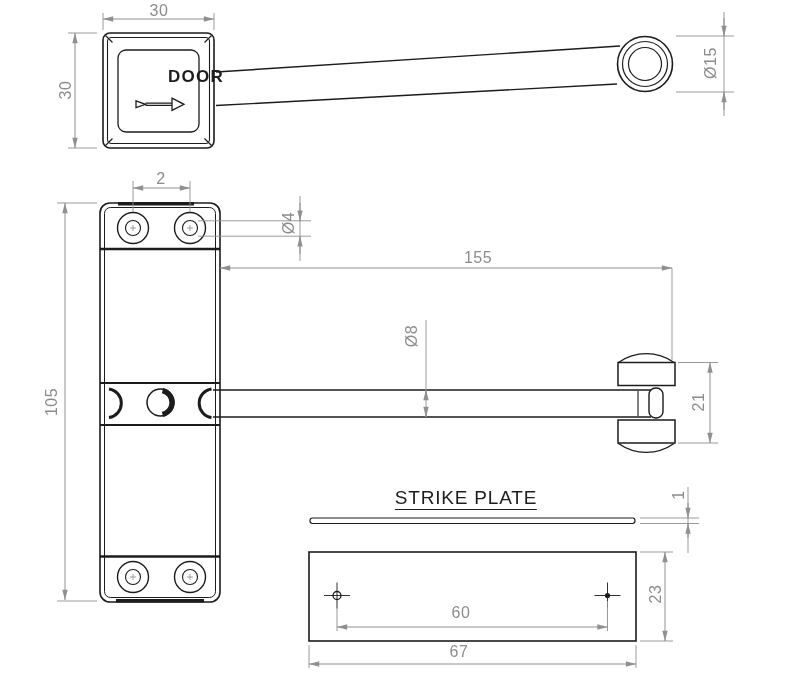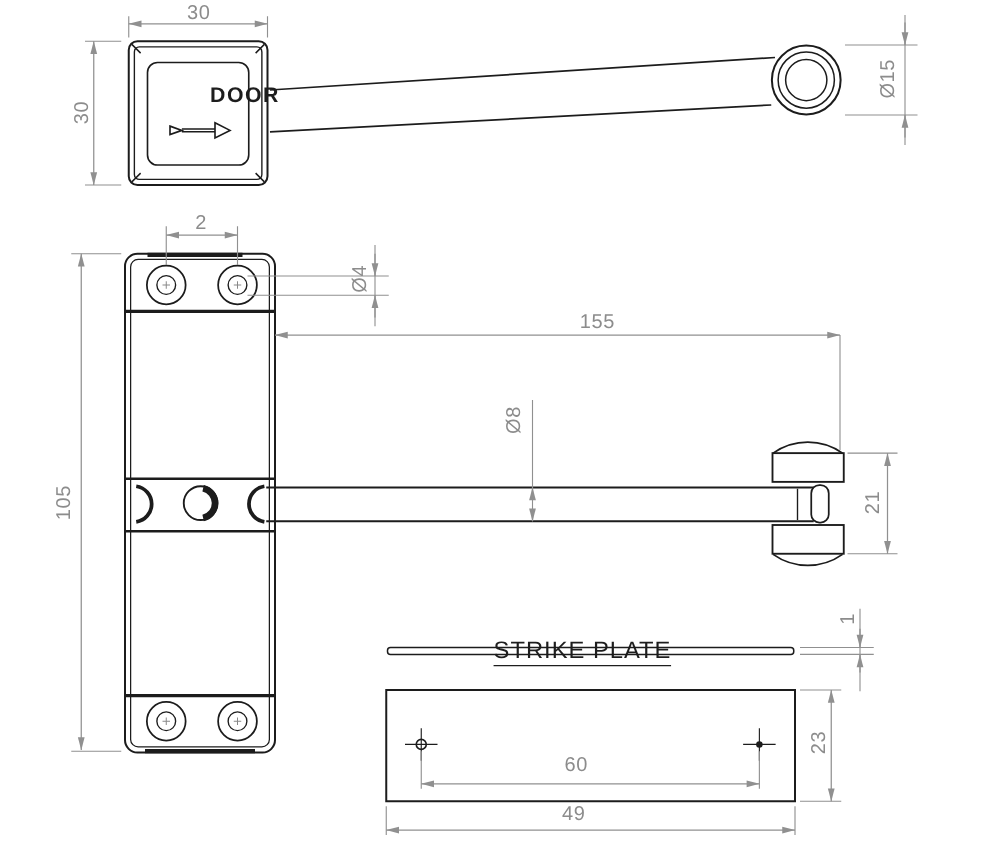--- a/index.html
+++ b/index.html
@@ -9,21 +9,21 @@
   }
   svg{position:absolute;left:0;top:0;}
   .lbl{
     position:absolute;color:#8c8c8c;font-size:16px;line-height:1;
     transform:translate(-50%,-50%);white-space:nowrap;letter-spacing:.5px;
   }
   .lbl.rot{transform:translate(-50%,-50%) rotate(-90deg);}
   .lbl.obj{color:#1d1d1d;font-weight:700;font-size:17px;letter-spacing:1.2px;margin-left:38px;}
   .lbl.title{
     color:#1d1d1d;font-weight:400;font-size:19px;letter-spacing:.8px;
-    border-bottom:1.6px solid #1d1d1d;padding-bottom:2px;margin-top:23px;
+    border-bottom:1.6px solid #1d1d1d;padding-bottom:2px;
   }
 </style>
 </head>
 <body>
 
 <div class="canvas">
 
   <svg width="800" height="676" viewBox="0 0 800 676">
     <defs>
       <marker id="arw" markerWidth="12" markerHeight="8" refX="10.6" refY="4" orient="auto-start-reverse" markerUnits="userSpaceOnUse">
@@ -162,14 +162,14 @@
   <span class="lbl rot" style="left:289px;top:223px">Ø4</span>
   <span class="lbl" style="left:478px;top:258px">155</span>
   <span class="lbl rot" style="left:412px;top:336px">Ø8</span>
   <span class="lbl rot" style="left:52px;top:402px">105</span>
   <span class="lbl rot" style="left:699px;top:402px">21</span>
 
   <span class="lbl title" style="left:466px;top:499px">STRIKE PLATE</span>
   <span class="lbl rot" style="left:679px;top:495px">1</span>
   <span class="lbl" style="left:461px;top:613px">60</span>
   <span class="lbl rot" style="left:656px;top:594px">23</span>
-  <span class="lbl" style="left:459px;top:652px">49</span>
+  <span class="lbl" style="left:459px;top:652px">67</span>
 </div>
 
 </body></html>

